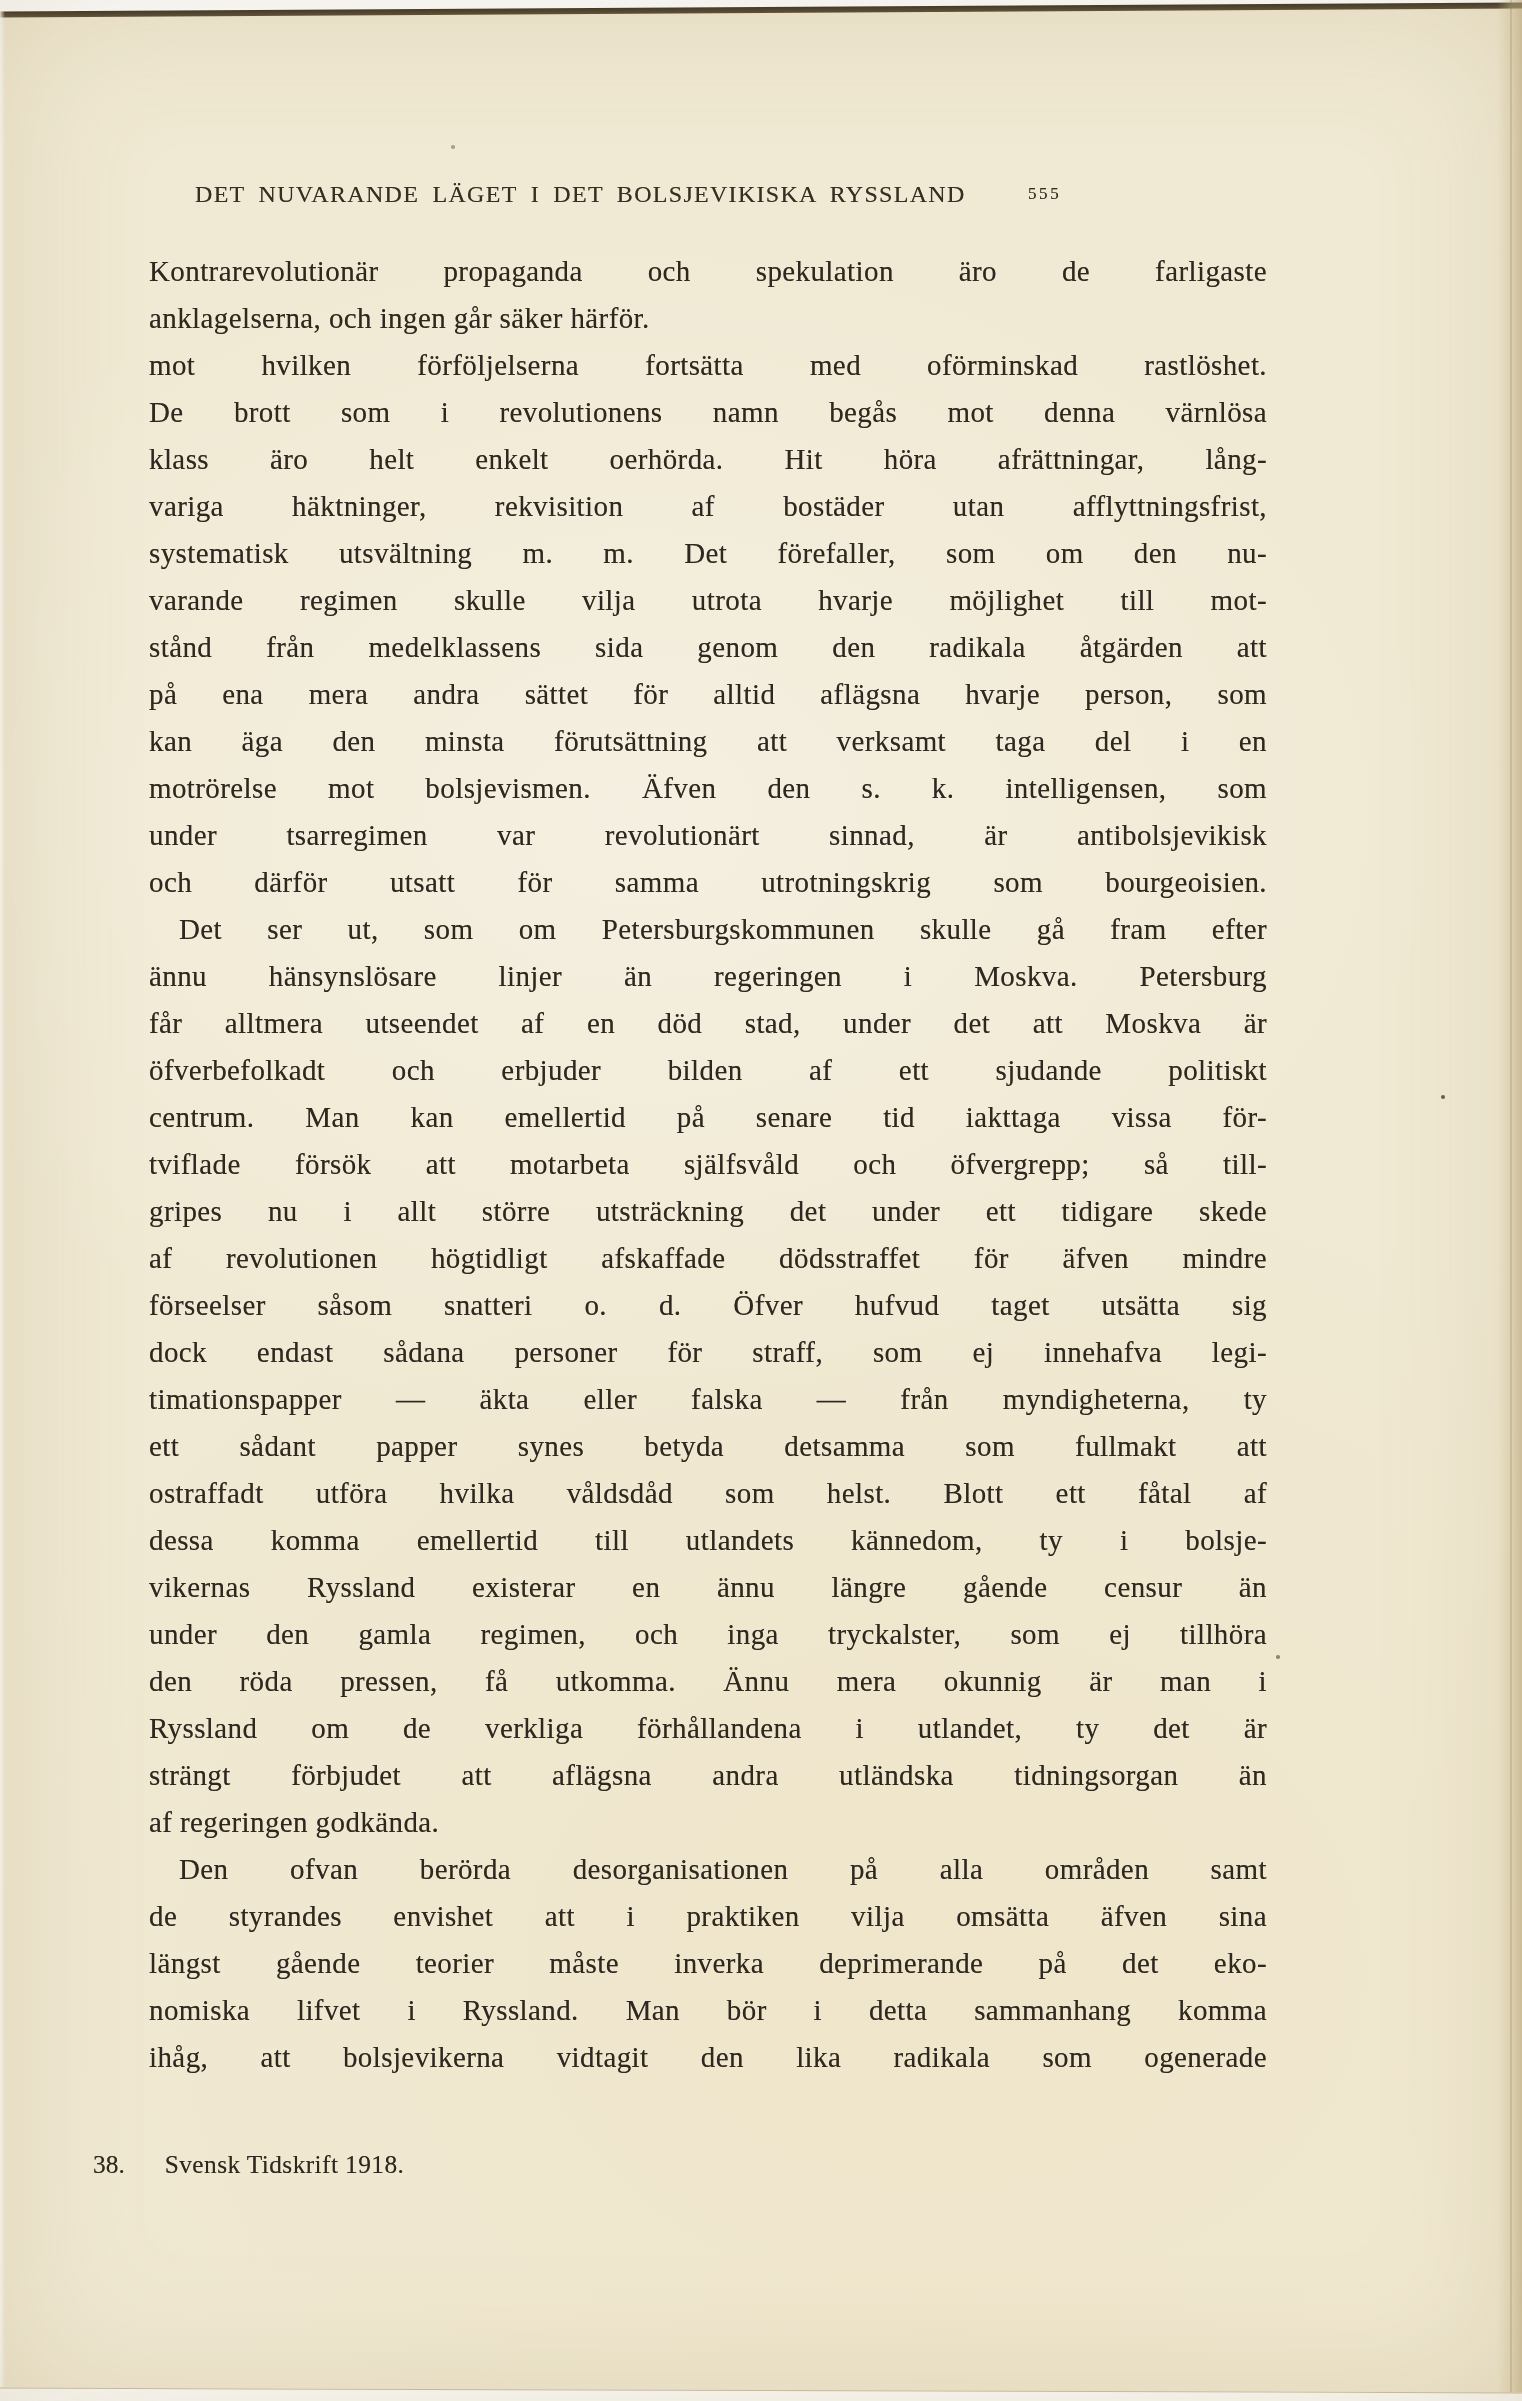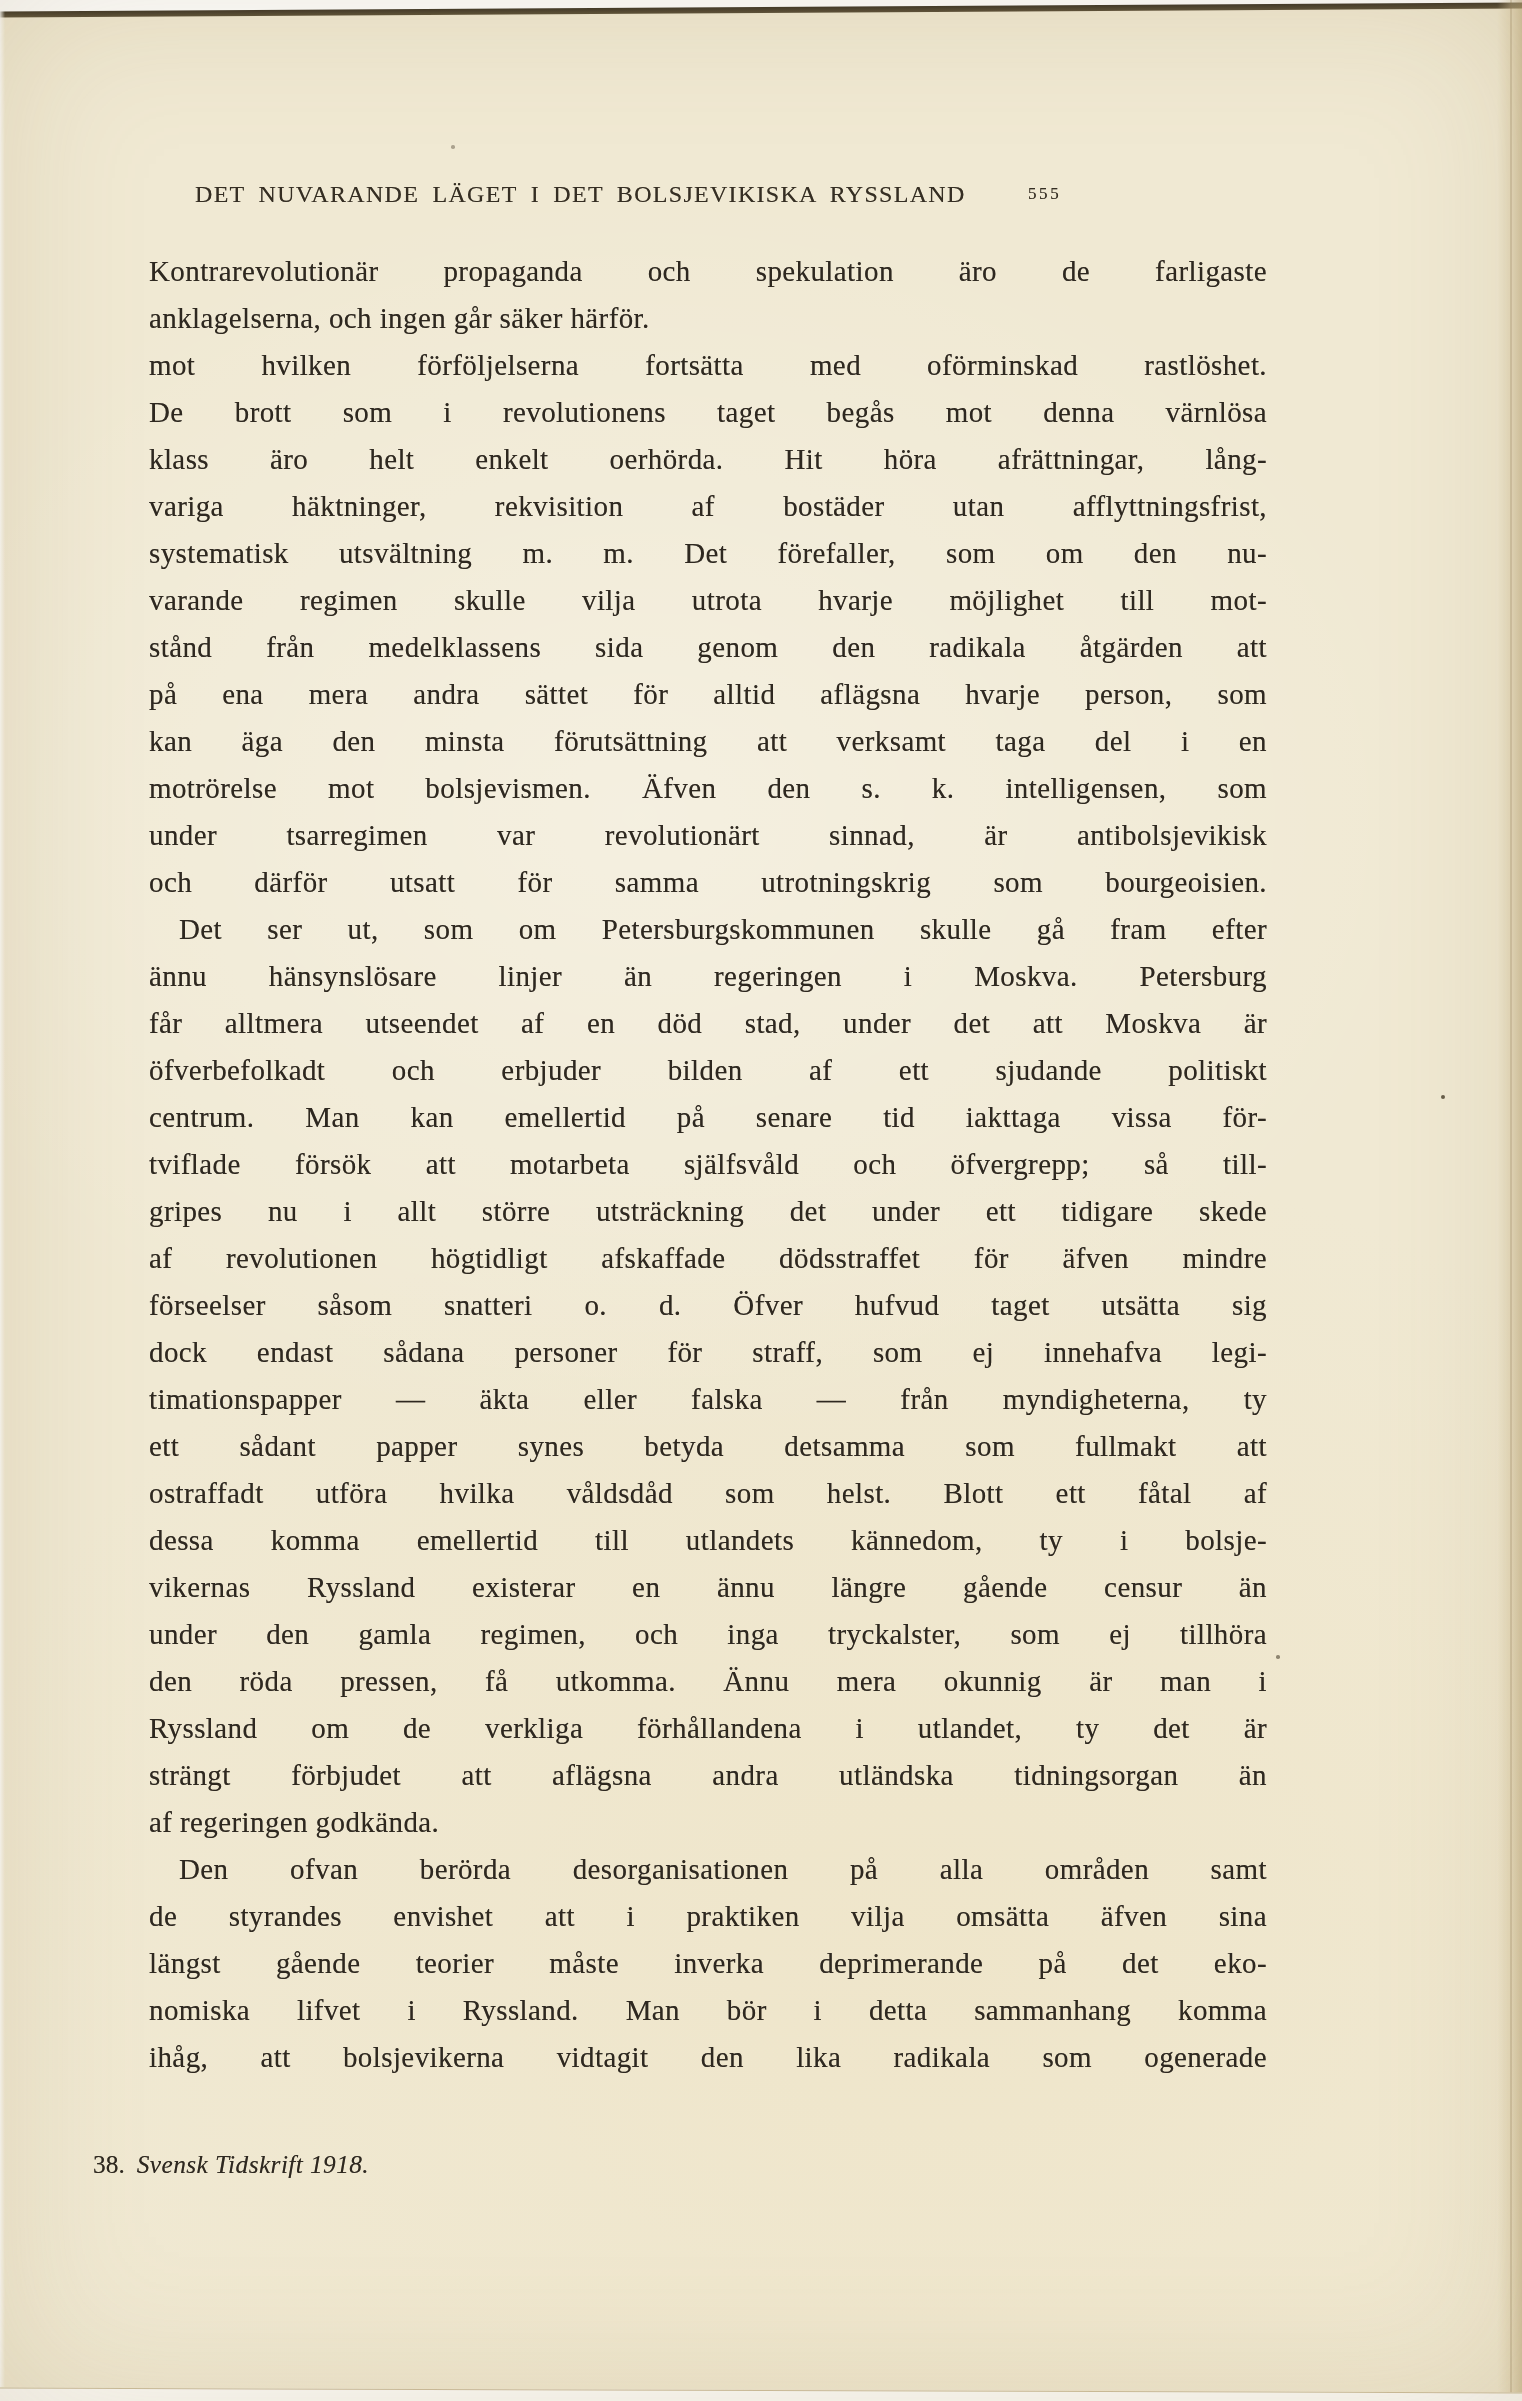--- a/index.html
+++ b/index.html
@@ -67,21 +67,21 @@
   .ln.ind { text-indent: 30px; }
 
   
   .footer {
     position: absolute; top: 2149px; left: 93px;
     font-size: 25.4px; line-height: 30px;
     color: #2e2820;
     text-shadow: 0 0 0.5px rgba(46,40,32,0.5);
     white-space: nowrap;
   }
-  .footer .journal { font-style: italic; margin-left: 12px; letter-spacing: 0.4px; }
+  .footer .journal { margin-left: 40px; letter-spacing: 0.4px; }
 
   .speck { position: absolute; border-radius: 50%; background: rgba(55,45,28,0.75); }
   .speck.s1 { left: 451px; top: 145px; width: 3.5px; height: 3.5px; opacity: 0.5; }
   .speck.s2 { left: 1441px; top: 1095px; width: 4.4px; height: 4.4px; }
   .speck.s3 { left: 1276px; top: 1655px; width: 3.5px; height: 3.5px; opacity: 0.7; }
 </style>
 </head>
 <body>
 
 <div class="page">
@@ -93,21 +93,21 @@
   <div class="edge-left"></div>
   <div class="edge-bottom"></div>
 
   <div class="hdr">DET NUVARANDE LÄGET I DET BOLSJEVIKISKA RYSSLAND</div>
   <div class="hdr-num">555</div>
 
   <div class="text-block">
     <div class="ln">Kontrarevolutionär propaganda och spekulation äro de farligaste</div>
     <div class="ln end">anklagelserna, och ingen går säker härför.</div>
     <div class="ln">mot hvilken förföljelserna fortsätta med oförminskad rastlöshet.</div>
-    <div class="ln">De brott som i revolutionens taget begås mot denna värnlösa</div>
+    <div class="ln">De brott som i revolutionens namn begås mot denna värnlösa</div>
     <div class="ln">klass äro helt enkelt oerhörda. Hit höra afrättningar, lång-</div>
     <div class="ln">variga häktninger, rekvisition af bostäder utan afflyttningsfrist,</div>
     <div class="ln">systematisk utsvältning m. m. Det förefaller, som om den nu-</div>
     <div class="ln">varande regimen skulle vilja utrota hvarje möjlighet till mot-</div>
     <div class="ln">stånd från medelklassens sida genom den radikala åtgärden att</div>
     <div class="ln">på ena mera andra sättet för alltid aflägsna hvarje person, som</div>
     <div class="ln">kan äga den minsta förutsättning att verksamt taga del i en</div>
     <div class="ln">motrörelse mot bolsjevismen. Äfven den s. k. intelligensen, som</div>
     <div class="ln">under tsarregimen var revolutionärt sinnad, är antibolsjevikisk</div>
     <div class="ln">och därför utsatt för samma utrotningskrig som bourgeoisien.</div>

